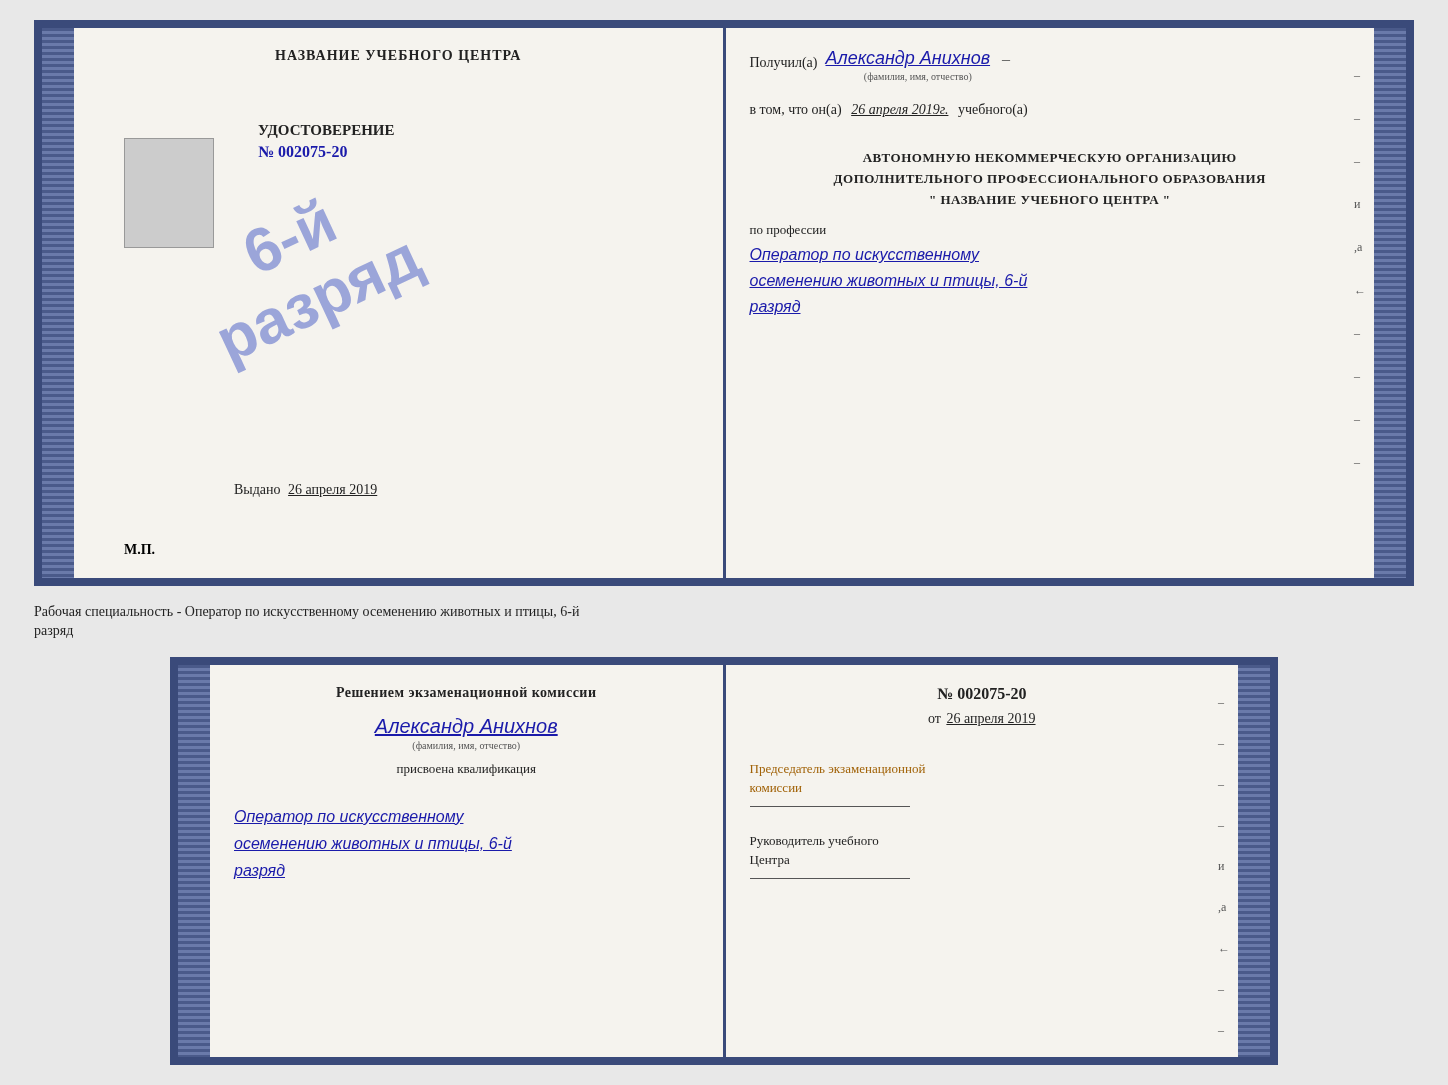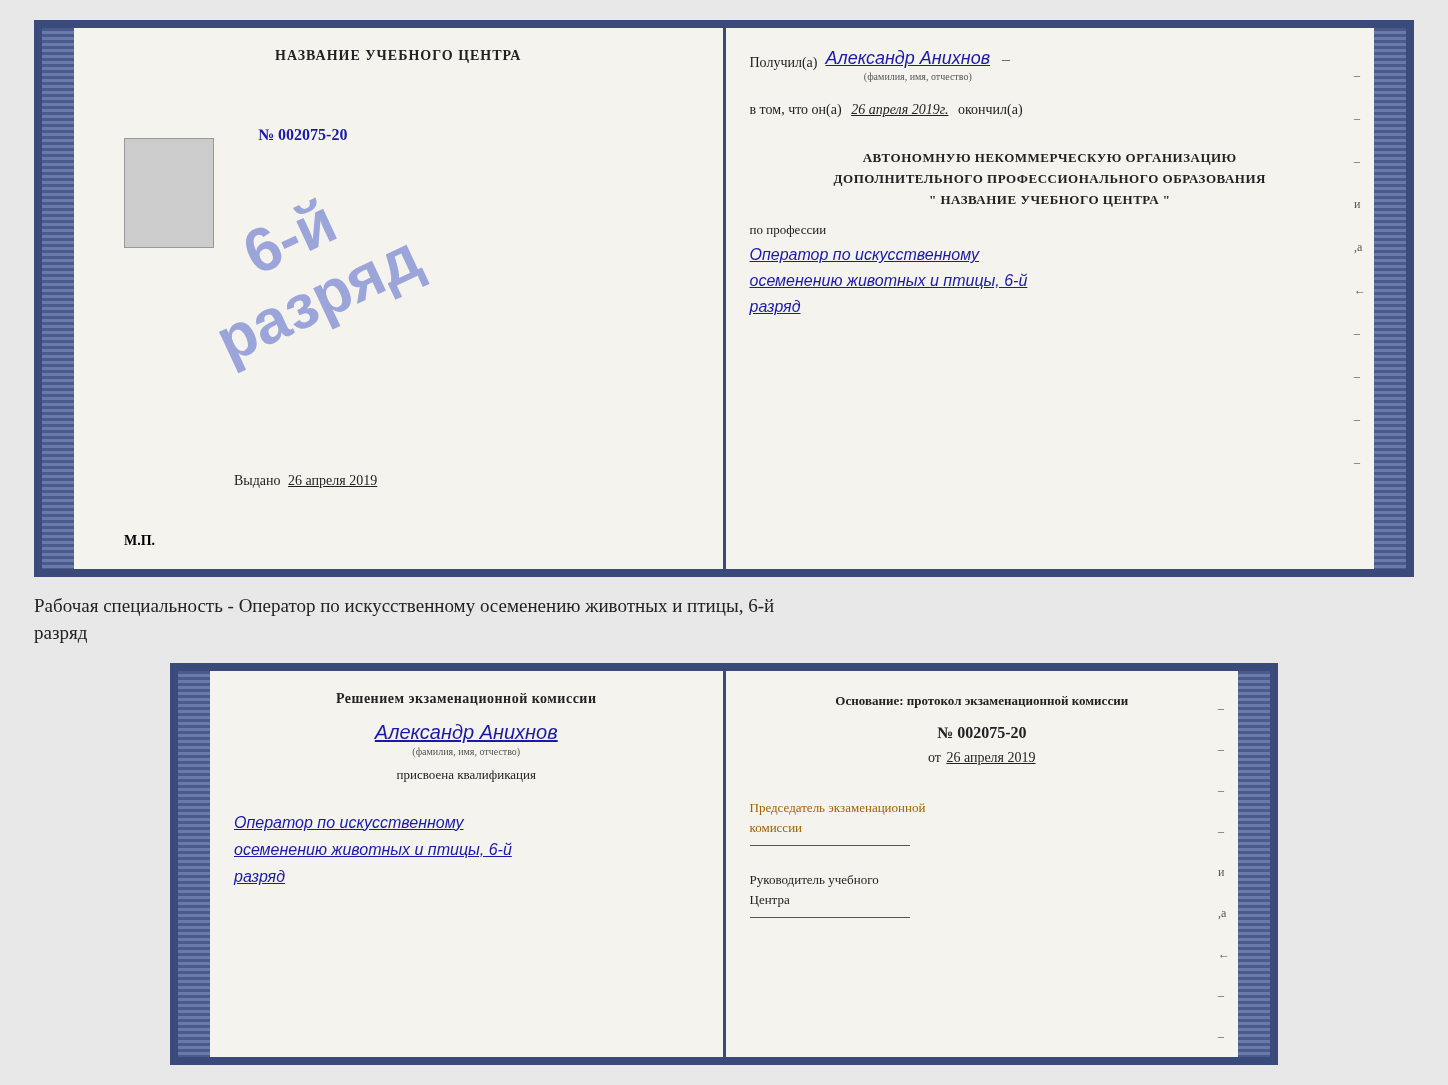--- a/index.html
+++ b/index.html
@@ -209,21 +209,21 @@
       gap: 28px;
     }
     .dash-item {
       color: #555;
       font-size: 12px;
     }
 
     
     .between-label {
       width: 1380px;
-      font-size: 19px;
+      font-size: 14px;
       color: #222;
       line-height: 1.4;
     }
 
     
     .resheniyem-text {
       font-size: 14px;
       font-weight: bold;
       letter-spacing: 0.5px;
       color: #222;
@@ -323,20 +323,21 @@
 
 <div class="document-top">
   <div class="spine-left"></div>
 
   <div class="left-page">
     <div class="top-left-header">НАЗВАНИЕ УЧЕБНОГО ЦЕНТРА</div>
 
     <div class="photo-placeholder"></div>
 
     <div class="udostoverenie-block">
+      <div style="font-size:15px; font-weight:bold;">УДОСТОВЕРЕНИЕ</div>
       <div class="number" style="margin-top:4px;">№ 002075-20</div>
     </div>
 
     <div class="vydano-block">
       <span>Выдано</span>
       <span style="text-decoration:underline; margin-left:4px;">26 апреля 2019</span>
     </div>
 
     <div class="mp-label">М.П.</div>
 
@@ -354,21 +355,21 @@
       <div>
         <span class="poluchil-name">Александр Анихнов</span>
         <span class="dash-item" style="margin-left:8px; font-size:16px;">–</span>
         <span class="subtitle-small">(фамилия, имя, отчество)</span>
       </div>
     </div>
 
     <div class="vtom-line">
       <span>в том, что он(а)</span>
       <span style="text-decoration:underline; font-style:italic; margin:0 6px;">26 апреля 2019г.</span>
-      <span>окончил(а)</span>
+      <span>учебного(а)</span>
     </div>
 
     <div class="org-block">
       <div>АВТОНОМНУЮ НЕКОММЕРЧЕСКУЮ ОРГАНИЗАЦИЮ</div>
       <div>ДОПОЛНИТЕЛЬНОГО ПРОФЕССИОНАЛЬНОГО ОБРАЗОВАНИЯ</div>
       <div>"  НАЗВАНИЕ УЧЕБНОГО ЦЕНТРА  "</div>
     </div>
 
     <div class="po-professii" style="margin-top:12px;">по профессии</div>
     <div class="professiya-handwritten">
@@ -414,21 +415,20 @@
 
     <div class="kvali-handwritten">
       <div>Оператор по искусственному</div>
       <div>осеменению животных и птицы, 6-й</div>
       <div>разряд</div>
     </div>
 
   </div>
 
   <div class="right-page">
-    <div class="osnovanie-text">Основание: протокол экзаменационной комиссии</div>
 
     <div class="protocol-number">№ 002075-20</div>
 
     <div class="ot-date">
       <span>от</span>
       <span style="text-decoration:underline; margin-left:2px;">26 апреля 2019</span>
     </div>
 
     <div class="predsedatel-block">
       <div>Председатель экзаменационной</div>

